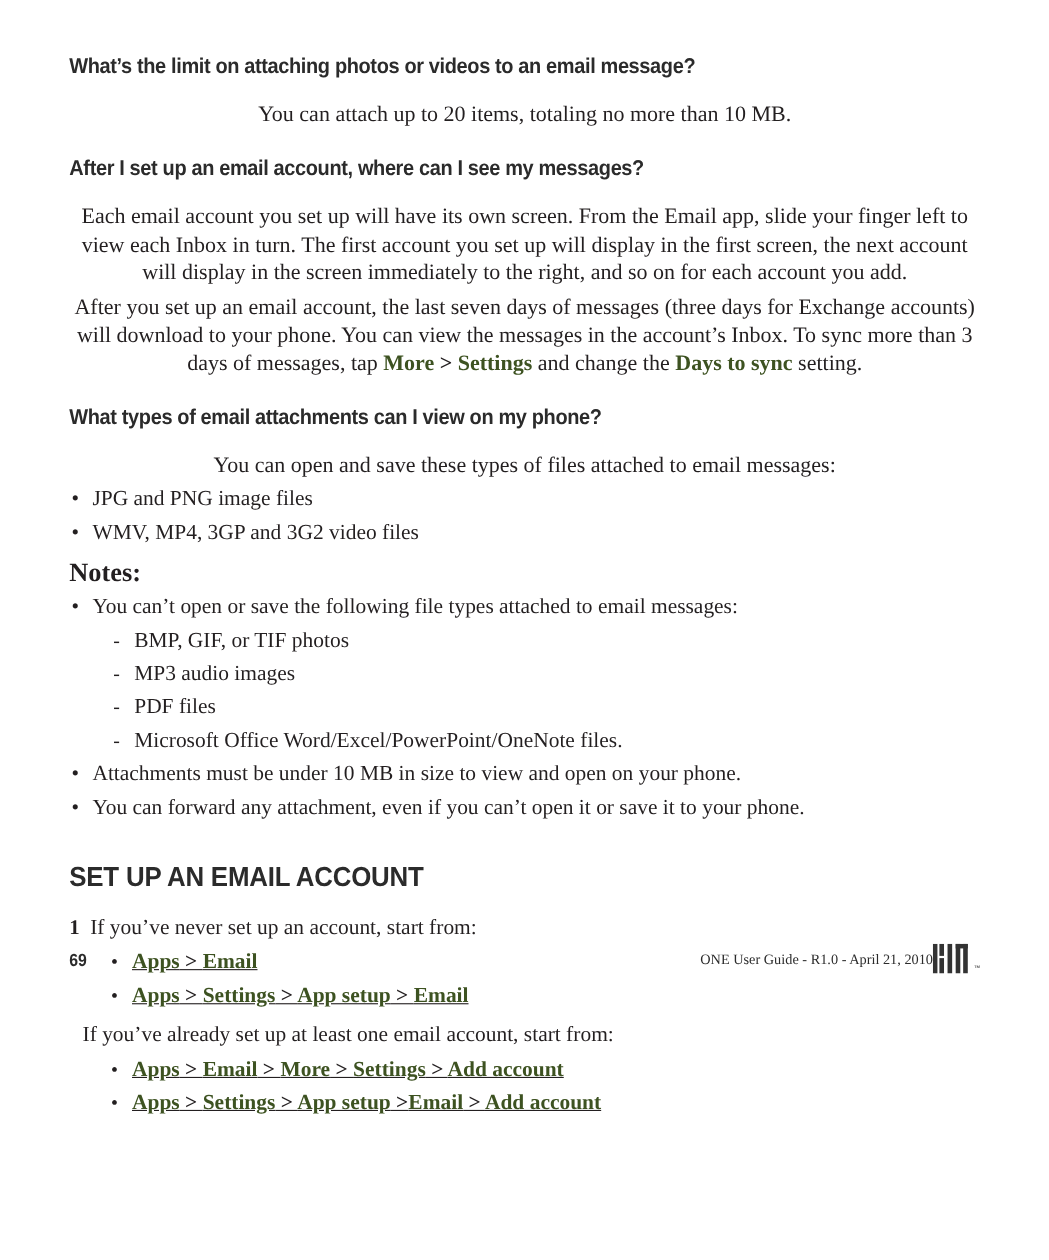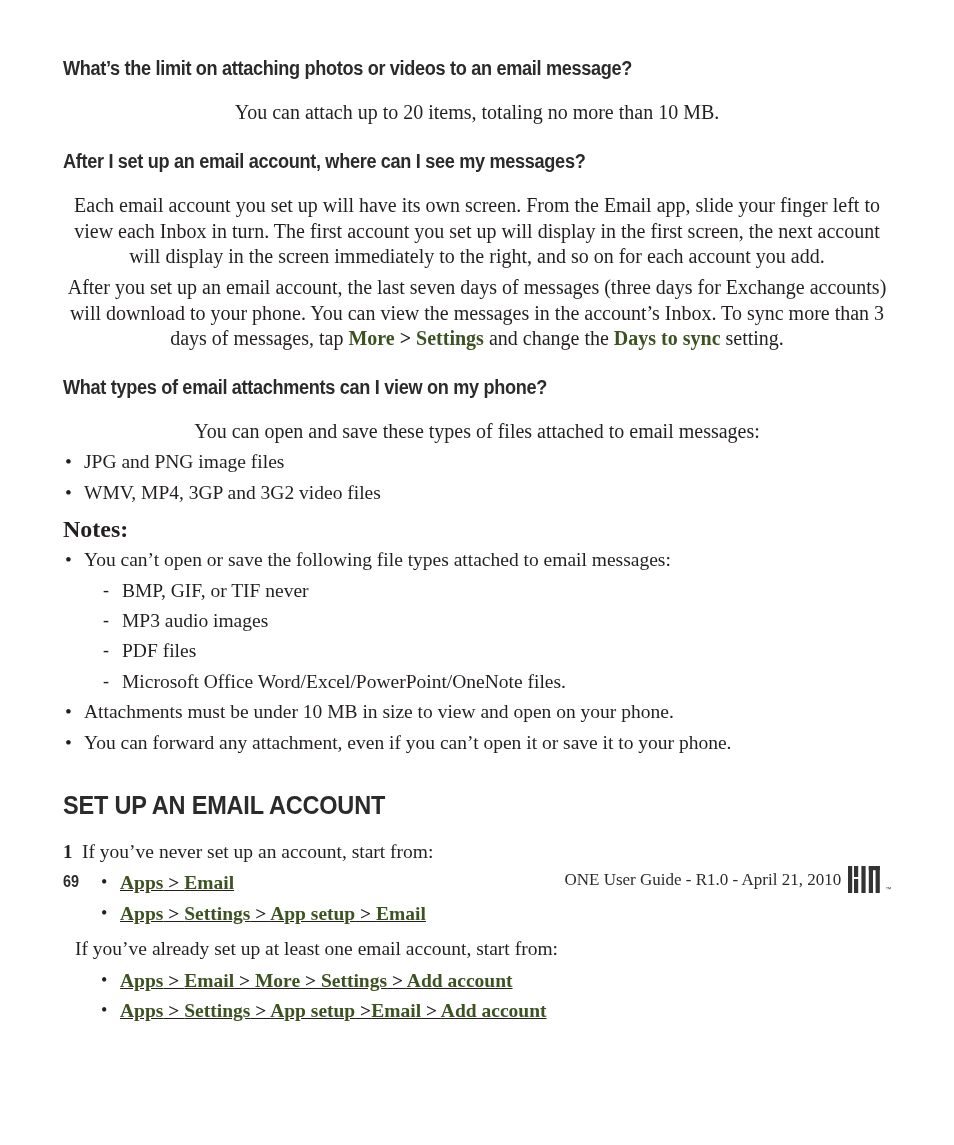--- a/index.html
+++ b/index.html
@@ -11,21 +11,21 @@
   body {
     width: 954px;
     height: 1145px;
     position: relative;
     font-family: "Liberation Serif", "DejaVu Serif", serif;
     color: #231f20;
     overflow: hidden;
   }
   .page {
     position: absolute;
-    left: 0; top: 8px;
+    left: 0; top: 0;
     width: 954px;
     height: 931px;
     box-sizing: border-box;
     padding: 48px 63px 0 63px;
   }
 
   
   .q-heading {
     font-family: "Liberation Sans Narrow", "Liberation Sans", "DejaVu Sans Condensed", sans-serif;
     font-weight: bold;
@@ -179,25 +179,24 @@
     transform-origin: left bottom;
   }
   .footer-right {
     position: absolute;
     right: 0;
     bottom: 0;
     display: flex;
     align-items: flex-end;
   }
   .footer-text {
-    font-size: 17px;
+    font-size: 13px;
     color: #2b2b2b;
     line-height: 16px;
     margin-bottom: 5px;
-    margin-right: 7px;
     white-space: nowrap;
   }
   .kin-logo {
     display: flex;
     align-items: flex-end;
   }
   .kin-logo svg { display: block; }
   .tm {
     font-family: "Liberation Sans", sans-serif;
     font-size: 6px;
@@ -244,21 +243,21 @@
   <p class="notes-label">Notes:</p>
   <div class="sp-p-to-li"></div>
 
   <div class="li">
     <span class="marker">•</span>
     <span>You can’t open or save the following file types attached to email messages:</span>
   </div>
 
   <div class="li sub">
     <span class="marker">-</span>
-    <span>BMP, GIF, or TIF never</span>
+    <span>BMP, GIF, or TIF photos</span>
   </div>
   <div class="li sub">
     <span class="marker">-</span>
     <span>MP3 audio images</span>
   </div>
   <div class="li sub">
     <span class="marker">-</span>
     <span>PDF files</span>
   </div>
   <div class="li sub">

